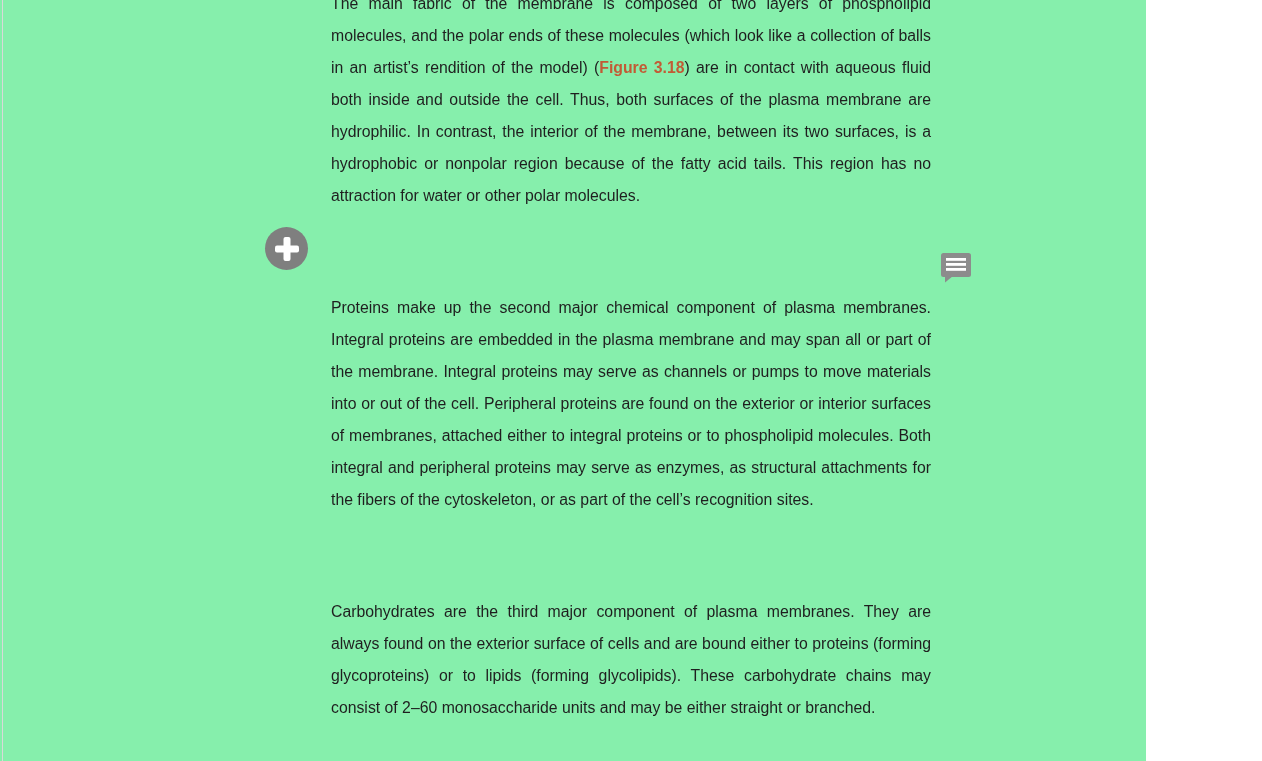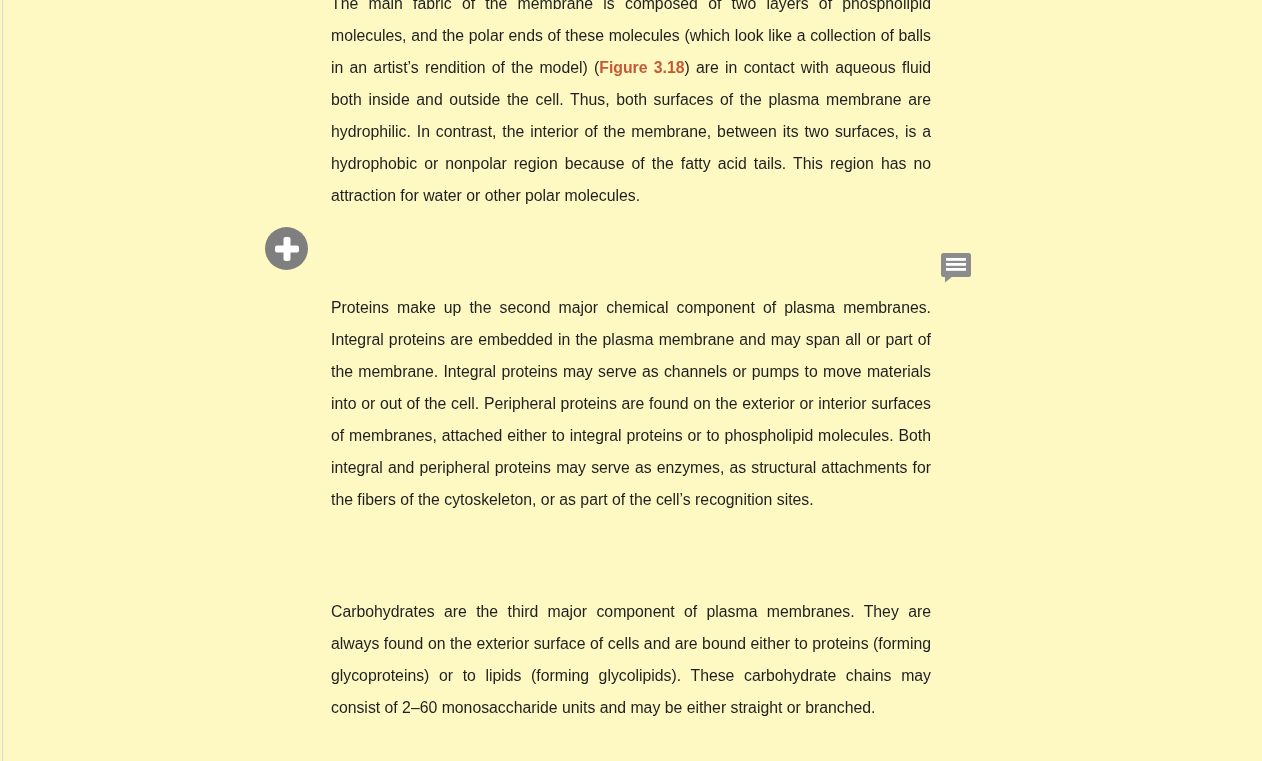--- a/index.html
+++ b/index.html
@@ -2,24 +2,24 @@
 <html><head>
 <meta charset="utf-8">
 <style>
   html, body {
     margin: 0;
     padding: 0;
     background: #ffffff;
   }
   .canvas {
     position: relative;
-    width: 1262px;
+    width: 1146px;
     height: 761px;
     overflow: hidden;
-    background: #fef9c3;
+    background: #86efac;
     font-family: "Liberation Sans", sans-serif;
   }
   .left-rule {
     position: absolute;
     left: 2px;
     top: 0;
     width: 1px;
     height: 761px;
     background: #d9d9d9;
   }

